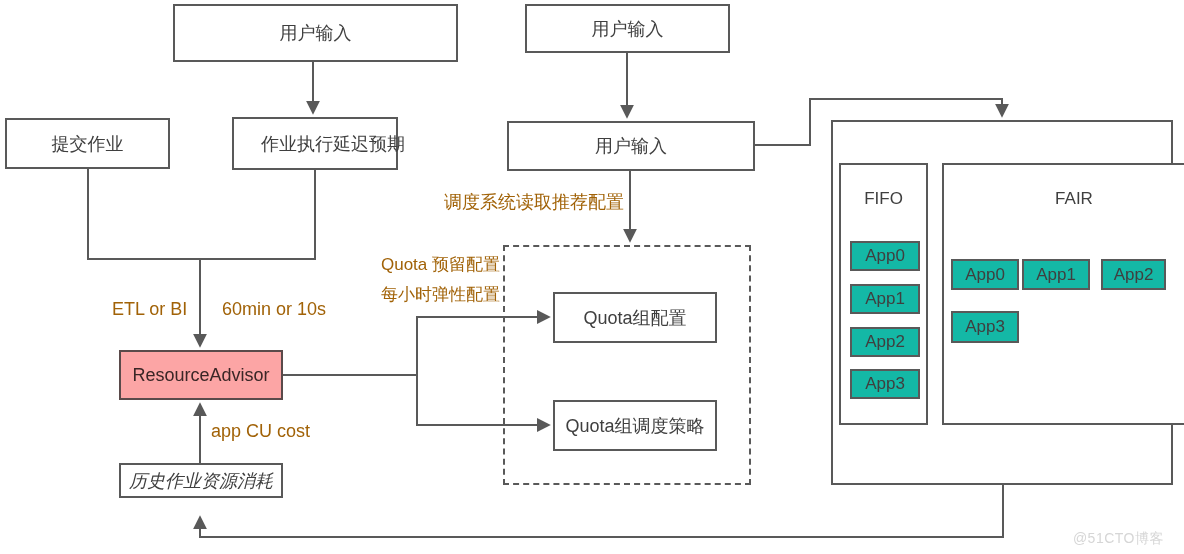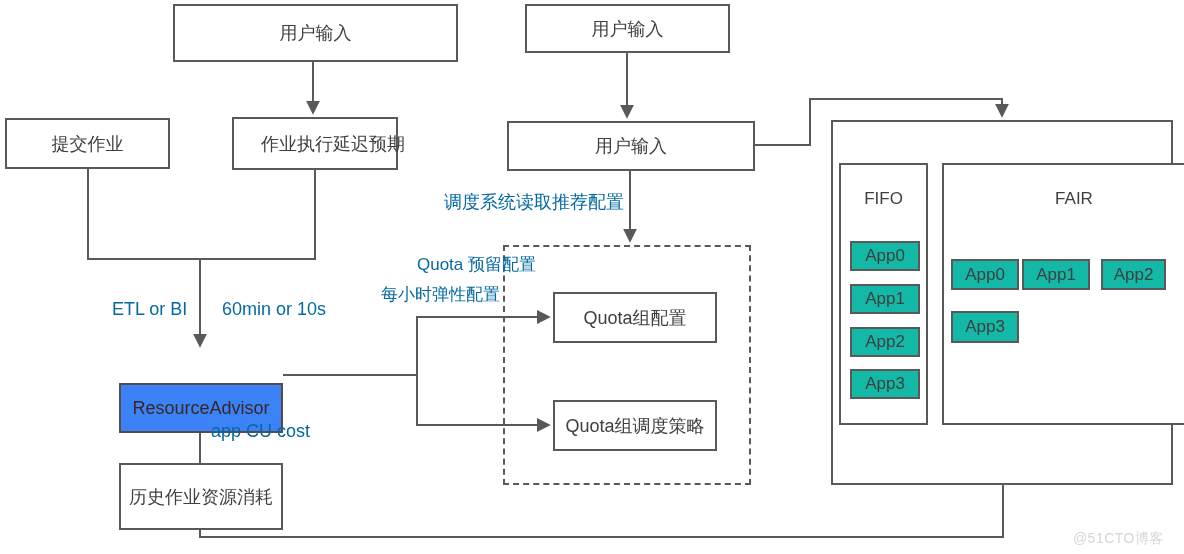--- a/index.html
+++ b/index.html
@@ -6,38 +6,38 @@
   .canvas{
     position:relative;width:1184px;height:554px;background:#ffffff;overflow:hidden;
     font-family:"Liberation Sans","DejaVu Sans",sans-serif;color:#3f3f3f;
   }
   .wires{position:absolute;left:0;top:0;z-index:1;}
   .node{
     position:absolute;box-sizing:border-box;border:2px solid #595959;background:#ffffff;
     display:flex;align-items:center;justify-content:center;
     font-size:18px;color:#3f3f3f;z-index:2;white-space:nowrap;
   }
-  .node.highlight{background:#3b82f6;border-color:#5a4a4a;color:#3a2626;margin-top:33px;}
+  .node.highlight{background:#fca5a5;border-color:#5a4a4a;color:#3a2626;}
   .group{
     position:absolute;box-sizing:border-box;border:2px solid #595959;background:transparent;z-index:2;
   }
   .group.dashed{border-style:dashed;background:transparent;z-index:0;}
   .cluster{
     position:absolute;box-sizing:border-box;border:2px solid #595959;background:#ffffff;z-index:3;
   }
   .cluster-title{
     position:absolute;left:0;right:0;top:24px;text-align:center;
     font-size:17px;color:#3f3f3f;
   }
   .app{
     position:absolute;box-sizing:border-box;border:2px solid #595959;background:#14b8a6;
     display:flex;align-items:center;justify-content:center;font-size:17px;color:#3f3f3f;
   }
   .lbl{
-    position:absolute;font-size:17px;color:#0369a1;z-index:2;white-space:nowrap;
+    position:absolute;font-size:17px;color:#a16207;z-index:2;white-space:nowrap;
   }
   .lbl.latin{font-size:18px;}
   .watermark{
     position:absolute;right:20px;bottom:6px;font-size:14px;color:#d6d6d6;z-index:4;letter-spacing:.5px;
   }
 </style>
 </head>
 <body>
 
 <div class="canvas">
@@ -74,21 +74,21 @@
   <div class="node" style="left:232px;top:117px;width:166px;height:53px;padding-left:36px;">作业执行延迟预期</div>
 
   <div class="node" style="left:507px;top:121px;width:248px;height:50px;">用户输入</div>
 
   <div class="node highlight" style="left:119px;top:350px;width:164px;height:50px;">ResourceAdvisor</div>
 
   <div class="node" style="left:553px;top:292px;width:164px;height:51px;">Quota组配置</div>
 
   <div class="node" style="left:553px;top:400px;width:164px;height:51px;">Quota组调度策略</div>
 
-  <div class="node" style="left:119px;top:463px;width:164px;height:67px;">历史作业资源消耗</div>
+  <div class="node" style="left:119px;top:463px;width:164px;height:35px;font-style:italic;">历史作业资源消耗</div>
 
   <div class="group" style="left:831px;top:120px;width:342px;height:365px;"></div>
 
   <div class="cluster" style="left:839px;top:163px;width:89px;height:262px;">
     <div class="cluster-title">FIFO</div>
     <div class="app" style="left:9px;top:76px;width:70px;height:30px;">App0</div>
     <div class="app" style="left:9px;top:119px;width:70px;height:30px;">App1</div>
     <div class="app" style="left:9px;top:162px;width:70px;height:30px;">App2</div>
     <div class="app" style="left:9px;top:204px;width:70px;height:30px;">App3</div>
   </div>
@@ -96,21 +96,21 @@
   <div class="cluster" style="left:942px;top:163px;width:264px;height:262px;">
     <div class="cluster-title">FAIR</div>
     <div class="app" style="left:7px;top:94px;width:68px;height:31px;">App0</div>
     <div class="app" style="left:78px;top:94px;width:68px;height:31px;">App1</div>
     <div class="app" style="left:157px;top:94px;width:65px;height:31px;">App2</div>
     <div class="app" style="left:7px;top:146px;width:68px;height:32px;">App3</div>
   </div>
 
   <div class="lbl" style="left:444px;top:190px;font-size:18px;">调度系统读取推荐配置</div>
 
-  <div class="lbl" style="left:375px;top:253px;width:125px;text-align:right;margin-left:36px;">Quota 预留配置</div>
+  <div class="lbl" style="left:375px;top:253px;width:125px;text-align:right;">Quota 预留配置</div>
 
   <div class="lbl" style="left:375px;top:283px;width:125px;text-align:right;">每小时弹性配置</div>
 
   <div class="lbl latin" style="left:112px;top:299px;">ETL or BI</div>
 
   <div class="lbl latin" style="left:222px;top:299px;">60min or 10s</div>
 
   <div class="lbl latin" style="left:211px;top:421px;">app CU cost</div>
 
 

